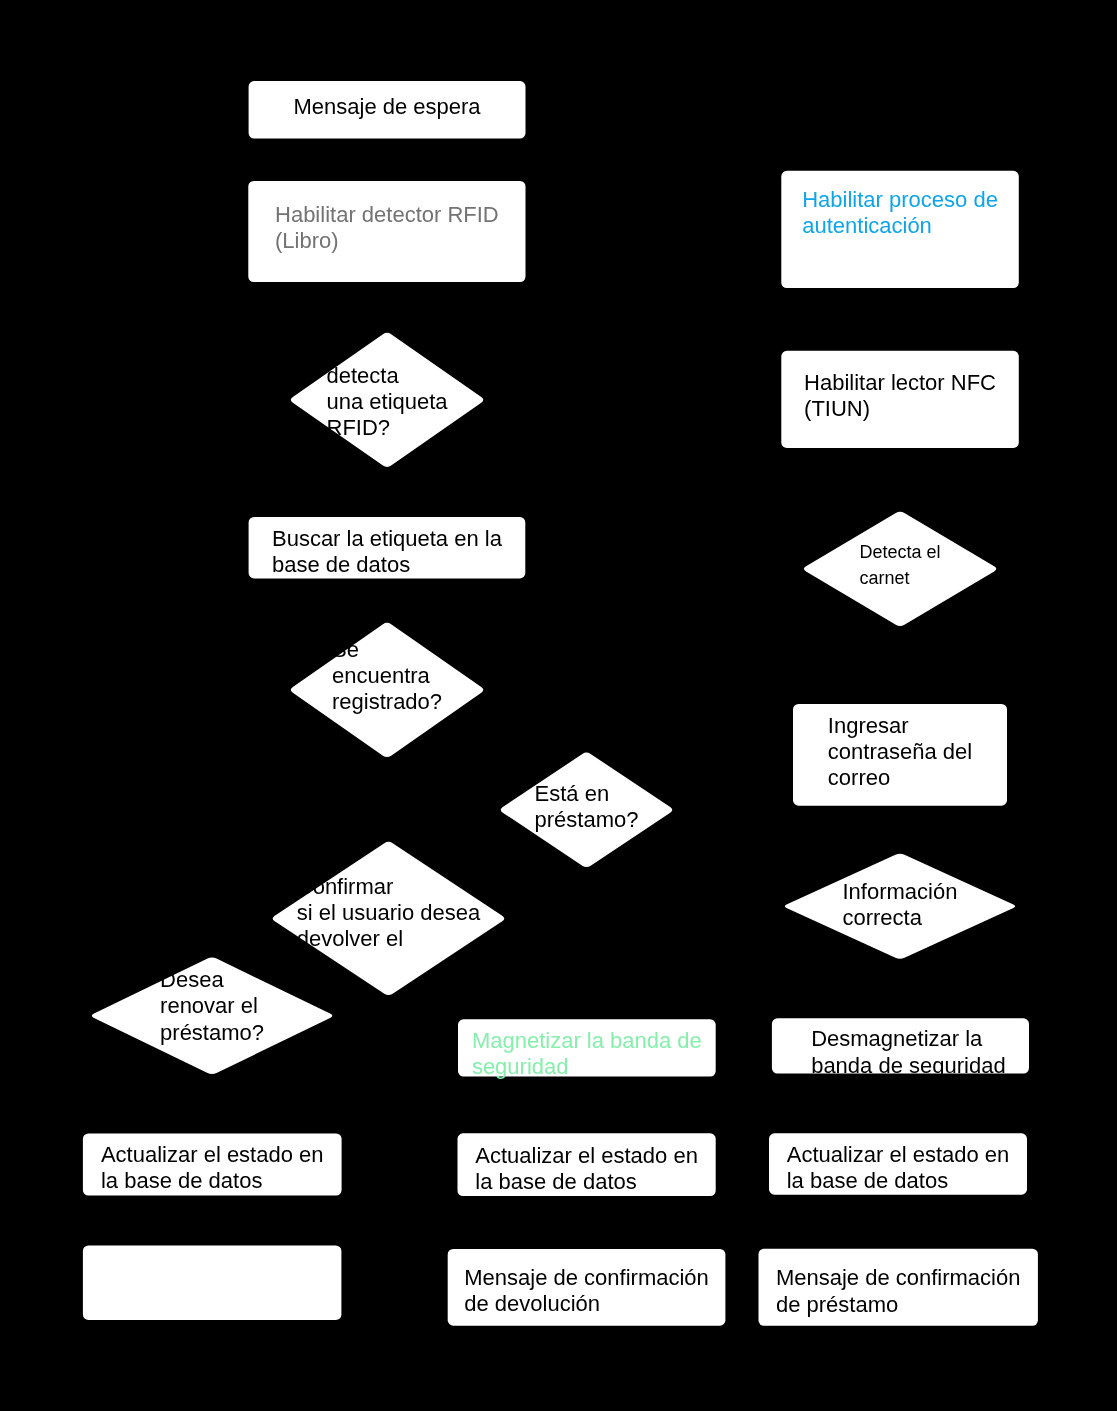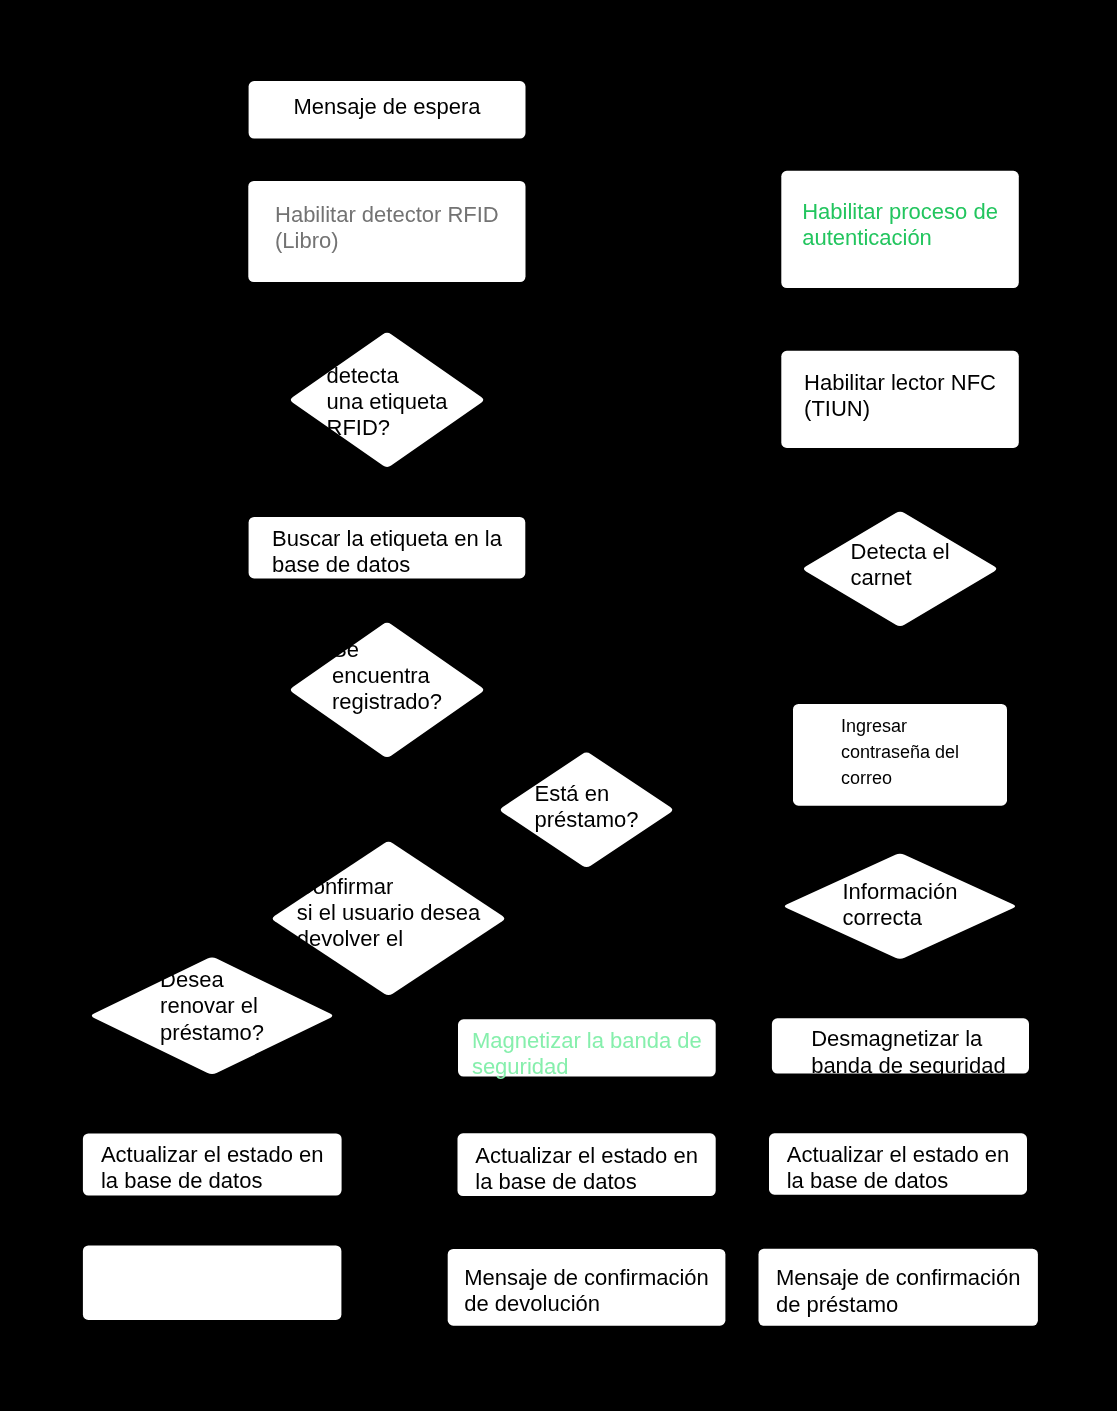--- a/index.html
+++ b/index.html
@@ -66,48 +66,48 @@
       <rect x="758.5" y="1248.7" width="279.4" height="77.1" rx="5.5" ry="5.5" fill="#ffffff"></rect>
     </svg>
   <div class="node" style="left: 248.6px; top: 81.1px; width: 276.9px; height: 57.5px;">
     <div class="label" style="font-size: 22px; line-height: 26.3px; color: rgb(0, 0, 0); top: 13.2px;">Mensaje de espera</div>
   </div>
   <div class="node" style="left: 248.3px; top: 181px; width: 277.2px; height: 101px;">
     <div class="label" style="font-size: 22px; line-height: 26.3px; color: #737373; top: 21px;">Habilitar detector RFID
 (Libro)</div>
   </div>
   <div class="node" style="left: 781.3px; top: 170.8px; width: 237.5px; height: 117.2px;">
-    <div class="label" style="font-size: 22px; line-height: 26.3px; color: #22c55e; top: 28px;">Habilitar proceso de
+    <div class="label" style="font-size: 22px; line-height: 26.3px; color: #0ea5e9; top: 16px;">Habilitar proceso de
 autenticación</div>
   </div>
   <div class="node" style="left: 290.8px; top: 332.8px; width: 192.5px; height: 134.2px;">
     <div class="label" style="font-size: 22px; line-height: 26.3px; color: rgb(0, 0, 0); top: 3.5px;">Se
 detecta
 una etiqueta
 RFID?</div>
   </div>
   <div class="node" style="left: 248.6px; top: 516.9px; width: 276.7px; height: 61.5px;">
     <div class="label" style="font-size: 22px; line-height: 26.3px; color: rgb(0, 0, 0); top: 8.7px;">Buscar la etiqueta en la
 base de datos</div>
   </div>
   <div class="node" style="left: 781.3px; top: 350.8px; width: 237.5px; height: 97.1px;">
     <div class="label" style="font-size: 22px; line-height: 26.3px; color: rgb(0, 0, 0); top: 19.2px;">Habilitar lector NFC
 (TIUN)</div>
   </div>
   <div class="node" style="left: 803.9px; top: 511.8px; width: 192.4px; height: 114.2px;">
-    <div class="label" style="font-size: 22px; line-height: 26.3px; color: rgb(0, 0, 0); top: 26.8px;">Detecta el
+    <div class="label" style="font-size: 18px; line-height: 26.3px; color: rgb(0, 0, 0); top: 26.8px;">Detecta el
 carnet</div>
   </div>
   <div class="node" style="left: 290.8px; top: 622.8px; width: 192.5px; height: 134.3px;">
     <div class="label" style="font-size: 22px; line-height: 26.3px; color: rgb(0, 0, 0); top: 14.1px;">Se
 encuentra
 registrado?</div>
   </div>
   <div class="node" style="left: 793px; top: 703.9px; width: 214px; height: 101.8px;">
-    <div class="label" style="font-size: 18px; line-height: 26.3px; color: rgb(0, 0, 0); top: 8.7px;">Ingresar
+    <div class="label" style="font-size: 22px; line-height: 26.3px; color: rgb(0, 0, 0); top: 8.7px;">Ingresar
 contraseña del
 correo</div>
   </div>
   <div class="node" style="left: 500.7px; top: 752.6px; width: 171.6px; height: 114.5px;">
     <div class="label" style="font-size: 22px; line-height: 26.3px; color: rgb(0, 0, 0); top: 28.2px;">Está en
 préstamo?</div>
   </div>
   <div class="node" style="left: 272.7px; top: 841.8px; width: 231.6px; height: 153.3px;">
     <div class="label" style="font-size: 22px; line-height: 26.3px; color: rgb(0, 0, 0); top: 31.9px;">Confirmar
 si el usuario desea

